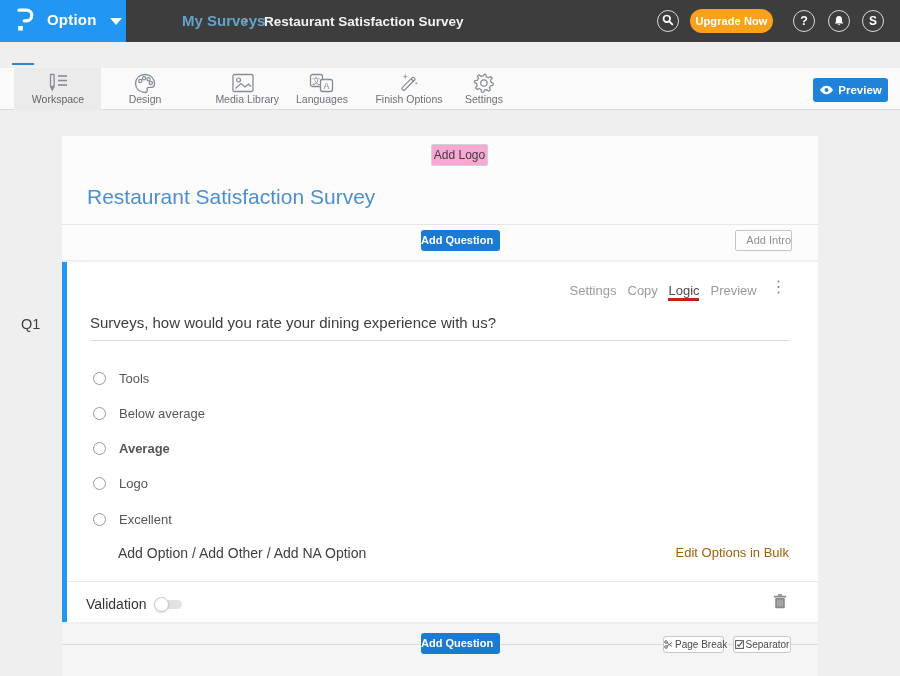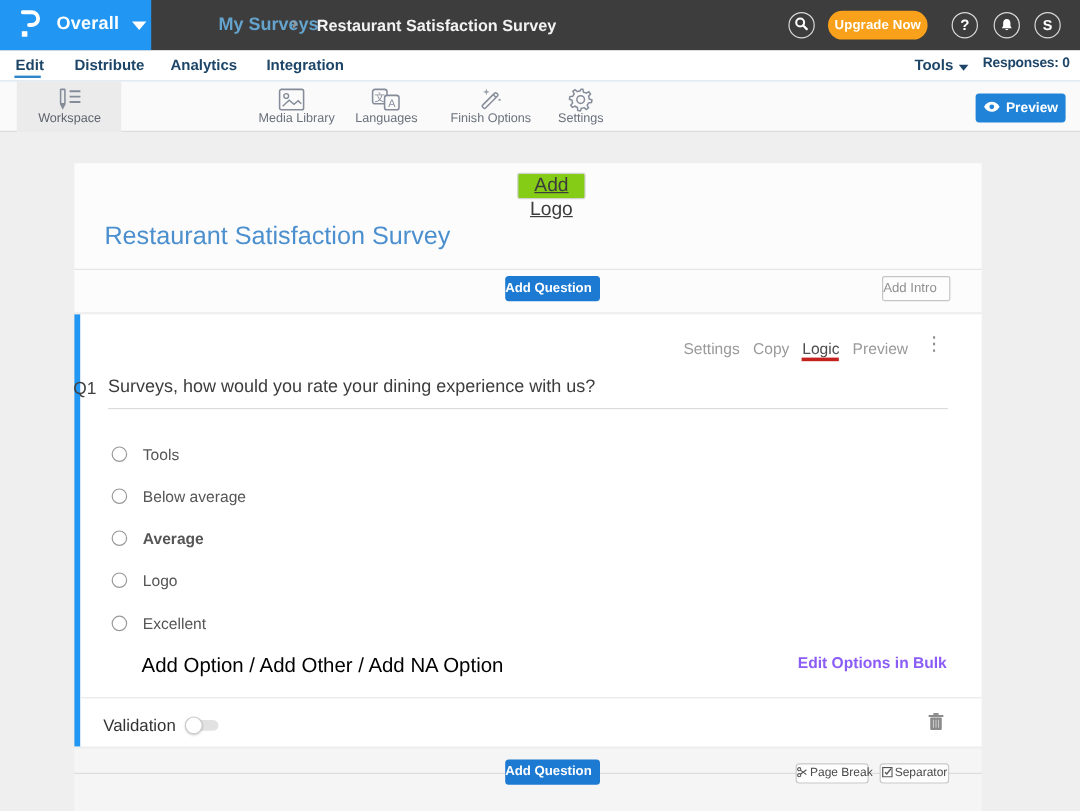--- a/index.html
+++ b/index.html
@@ -31,41 +31,41 @@
   .tool .lbl { position:absolute; left:0; right:0; bottom:5px; font-size:10.5px; color:#6a717c; white-space:nowrap; }
   .tool svg { position:absolute; top:5px; left:50%; transform:translateX(-50%); }
 
   #urlbox { position:absolute; left:583px; top:10px; width:220px; height:24px; background:#fff; border:1px solid #c8c8c8; border-radius:3px; }
   #urltext { position:absolute; left:8px; top:5px; width:179px; overflow:hidden; white-space:nowrap; color:#1d4568; font-size:10.5px; font-weight:bold; letter-spacing:-0.3px; }
   #urlpencil { position:absolute; right:0; top:0; width:31px; height:22px; border-left:1px solid #d8d8d8; background:#ececec; border-radius:0 3px 3px 0; }
   #previewbtn { position:absolute; left:813px; top:10px; width:75px; height:24px; background:#2083d8; border-radius:3px; color:#fff; font-size:11.5px; font-weight:700; text-align:center; line-height:24px; }
 
   
   #headcard { position:absolute; left:62px; top:136px; width:756px; height:124px; background:#fcfcfc; }
-  #addlogo { position:absolute; left:369px; top:7.5px; width:57px; height:22px; background:#84cc16; border:1px solid #d2d2d2; border-radius:2px; font-size:16px; color:#3c3c3c; text-align:center; line-height:20px;text-decoration:underline; }
+  #addlogo { position:absolute; left:369px; top:7.5px; width:57px; height:22px; background:#f9a8d4; border:1px solid #d2d2d2; border-radius:2px; font-size:12px; color:#3c3c3c; text-align:center; line-height:20px; }
   #title { position:absolute; left:25px; top:49px; color:#4b8fce; font-size:21px; }
   #headdiv { position:absolute; left:0; top:88px; width:756px; height:1px; background:#e6e6e6; }
   .btn-blue { background:#1d7ad2; border-radius:3px; color:#fff; font-size:11px; font-weight:700; text-align:left; white-space:nowrap; }
   #addq1 { position:absolute; left:359px; top:94px; width:79px; height:21px; line-height:21px; }
-  #addintro { position:absolute; left:673px; top:94px; width:57px; height:21px; background:#fdfdfd; border:1px solid #c5c5c5; border-radius:2px; font-size:11px; color:#909090; text-align:left; line-height:19px; }
+  #addintro { position:absolute; left:673px; top:94px; width:57px; height:21px; background:#fdfdfd; border:1px solid #c5c5c5; border-radius:2px; font-size:11px; color:#909090; text-align:right; line-height:19px; }
 
   
   #qcard { position:absolute; left:66.5px; top:262px; width:751.5px; height:360px; background:#fff; }
   #qblue { position:absolute; left:62px; top:262px; width:4.5px; height:360px; background:#2196f3; }
-  #q1lbl { position:absolute; left:21px; top:317px; color:#3f3f3f; font-size:14.5px;margin-left:40px; }
+  #q1lbl { position:absolute; left:21px; top:317px; color:#3f3f3f; font-size:14.5px; }
   .qact { position:absolute; top:21px; color:#9a9a9a; font-size:13px; }
   #act-logic { color:#4d4d4d; }
   #logic-red { position:absolute; left:601px; top:35.5px; width:31px; height:3px; background:#c2211e; }
   #qdots { position:absolute; left:704px; top:15px; color:#8a8a8a; font-size:16px; }
   #qtext { position:absolute; left:23.5px; top:52px; color:#3d3d3d; font-size:15px; }
   #qunderline { position:absolute; left:23.5px; top:77.5px; width:700px; height:1px; background:#dcdcdc; }
   .radio { position:absolute; left:26px; width:13px; height:13px; border:1.5px solid #999; border-radius:50%; background:#fff; }
   .optlbl { position:absolute; left:52.5px; color:#565656; font-size:13px; }
-  #addopts { position:absolute; left:51.5px; top:283px; font-size:17px; color:#000000; }
-  #bulkedit { position:absolute; right:29px; top:283px; font-size:13px; color:#8b5cf6;font-weight:bold; }
+  #addopts { position:absolute; left:51.5px; top:283px; font-size:14px; color:#404040; }
+  #bulkedit { position:absolute; right:29px; top:283px; font-size:13px; color:#a16207; }
   #valdiv { position:absolute; left:0; top:319px; width:751.5px; height:1px; background:#e9e9e9; }
   #vallbl { position:absolute; left:19.5px; top:334px; color:#333; font-size:14px; }
   #toggle { position:absolute; left:91.5px; top:338px; width:24px; height:9px; background:#e2e2e2; border-radius:5px; }
   #toggle-knob { position:absolute; left:-4px; top:-3.5px; width:15px; height:15px; background:#fff; border:1px solid #c9c9c9; border-radius:50%; box-shadow:0 1px 2px rgba(0,0,0,.15); }
 
   
   #botstrip { position:absolute; left:62px; top:624px; width:756px; height:52px; background:#f5f5f5; }
   #botline { position:absolute; left:0; top:20px; width:756px; height:1px; background:#dcdcdc; }
   #addq2 { position:absolute; left:359px; top:9px; width:79px; height:21px; line-height:21px; }
   .minibtn { position:absolute; top:12px; height:17px; background:#fdfdfd; border:1px solid #c9c9c9; border-radius:3px; font-size:10px; color:#4a4a4a; text-align:center; line-height:15px; white-space:nowrap; }
@@ -73,21 +73,21 @@
 </head>
 <body>
 <div id="page">
 
   <div id="topbar">
     <div id="logobox">
       <svg width="17" height="26" viewBox="0 0 17 26" style="position:absolute;left:17px;top:7px;">
         <path d="M2 3.2 H9.5 A5.3 5.3 0 0 1 9.5 13.8 H7.2" fill="none" stroke="#fff" stroke-width="3.2" stroke-linecap="round"></path>
         <rect x="1.2" y="19" width="4.6" height="4.6" fill="#fff"></rect>
       </svg>
-      <span id="surveys-txt">Overall</span>
+      <span id="surveys-txt">Option</span>
       <span class="tri-down" style="position:absolute;left:110px;top:18px;border-left-width:6.5px;border-right-width:6.5px;border-top-width:7.5px;"></span>
     </div>
     <span id="crumb1">My Surveys</span>
     <span id="crumb-sep">›</span>
     <span id="crumb2">Restaurant Satisfaction Survey</span>
 
     <div class="circbtn" style="left:657px;">
       <svg width="12" height="12" viewBox="0 0 12 12" style="margin-top:3px;">
         <circle cx="4.8" cy="4.8" r="3.3" fill="none" stroke="#fff" stroke-width="1.7"></circle>
         <line x1="7.3" y1="7.3" x2="10.3" y2="10.3" stroke="#fff" stroke-width="1.9" stroke-linecap="round"></line>
@@ -97,44 +97,45 @@
     <div class="circbtn" style="left:793px;font-size:12.5px;font-weight:700;line-height:20px;">?</div>
     <div class="circbtn" style="left:828px;">
       <svg width="12" height="12" viewBox="0 0 13 13" style="margin-top:3.5px;">
         <path d="M6.5 1 C4.3 1 3.2 2.7 3.2 4.6 V7.2 L2 9.2 H11 L9.8 7.2 V4.6 C9.8 2.7 8.7 1 6.5 1 Z" fill="#fff"></path>
         <path d="M5 10 A1.6 1.6 0 0 0 8 10 Z" fill="#fff"></path>
       </svg>
     </div>
     <div class="circbtn" style="left:862px;font-size:12px;font-weight:700;line-height:20px;">S</div>
   </div>
 
-  <div id="navrow">
-    <span class="navitem" style="left:13px;">Edit</span>
-    <span class="navitem" style="left:62px;">Distribute</span>
-    <span class="navitem" style="left:142px;">Analytics</span>
-    <span class="navitem" style="left:222px;">Integration</span>
-    <span class="navitem" style="left:762px;">Tools</span>
-    <span class="tri-down" style="position:absolute;left:799px;top:12px;border-left-width:4.5px;border-right-width:4.5px;border-top-width:5.5px;border-top-color:#1d4568;"></span>
-    <span class="navitem" style="left:819px;font-size:11.5px;letter-spacing:-0.2px;">Responses: 0</span>
-  </div>
   <div id="nav-edit-u" style="top:63px;"></div>
 
   <div id="toolbar">
     <div id="ws-tab"></div>
     <div class="tool" style="left:22px;width:72px;">
       <svg width="22" height="20" viewBox="0 0 22 20">
         <g stroke="#858c99" stroke-width="1.3" fill="none">
           <rect x="3.5" y="1.5" width="3.6" height="12" rx="0.5"></rect>
           <path d="M3.5 13.5 L5.3 17 L7.1 13.5" fill="#858c99"></path>
           <line x1="11" y1="3" x2="20" y2="3" stroke-width="1.6"></line>
           <line x1="11" y1="7.5" x2="20" y2="7.5" stroke-width="1.6"></line>
           <line x1="11" y1="12" x2="20" y2="12" stroke-width="1.6"></line>
         </g>
       </svg>
       <span class="lbl" style="color:#5f646e;">Workspace</span>
+    </div>
+    <div class="tool" style="left:109px;width:72px;">
+      <svg width="22" height="21" viewBox="0 0 22 21">
+        <path d="M11 1.5 C5.5 1.5 1.5 5.5 1.5 10.5 C1.5 15.5 5.5 19.5 11 19.5 C12.8 19.5 13.6 18.4 13.2 17 C12.8 15.6 13.4 14.4 15 14.4 H17.5 C19.3 14.4 20.5 13 20.5 10.5 C20.5 5.5 16.5 1.5 11 1.5 Z" fill="none" stroke="#858c99" stroke-width="1.3"></path>
+        <circle cx="6.3" cy="8" r="1.6" fill="none" stroke="#858c99" stroke-width="1.2"></circle>
+        <circle cx="10" cy="5.2" r="1.6" fill="none" stroke="#858c99" stroke-width="1.2"></circle>
+        <circle cx="14.5" cy="6.2" r="1.6" fill="none" stroke="#858c99" stroke-width="1.2"></circle>
+        <circle cx="16.8" cy="10" r="1.6" fill="none" stroke="#858c99" stroke-width="1.2"></circle>
+      </svg>
+      <span class="lbl">Design</span>
     </div>
     <div class="tool" style="left:207px;width:72px;text-align:right;">
       <svg width="23" height="20" viewBox="0 0 23 20">
         <rect x="1.5" y="1.5" width="20" height="17" rx="1.5" fill="none" stroke="#858c99" stroke-width="1.3"></rect>
         <circle cx="7" cy="7" r="2" fill="none" stroke="#858c99" stroke-width="1.2"></circle>
         <path d="M4 15.5 L9.5 10.5 L13.5 14 L17 11 L19.5 13.5" fill="none" stroke="#858c99" stroke-width="1.2"></path>
       </svg>
       <span class="lbl">Media Library</span>
     </div>
     <div class="tool" style="left:286px;width:72px;">

